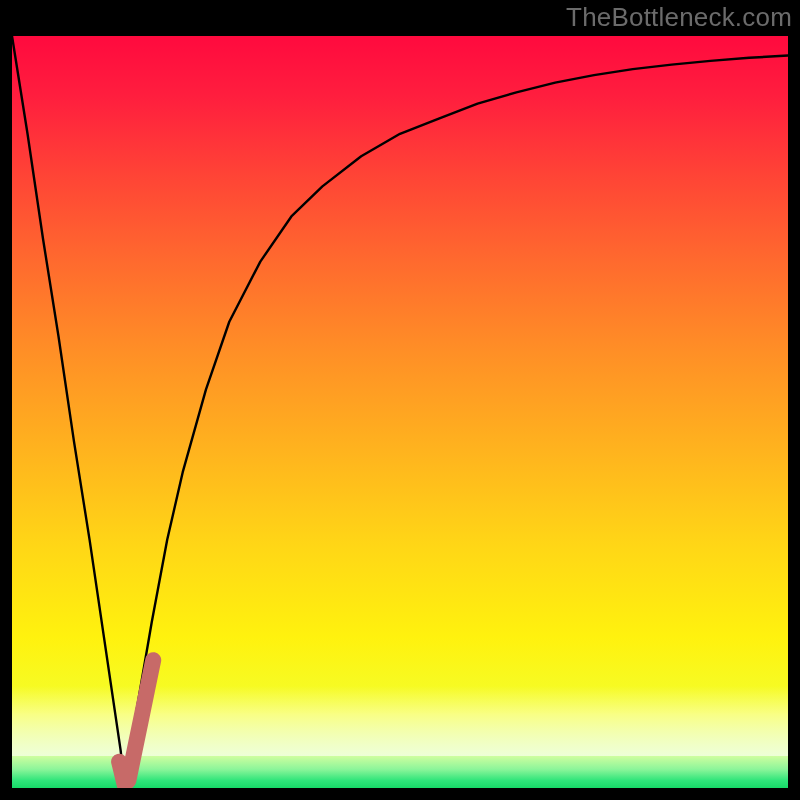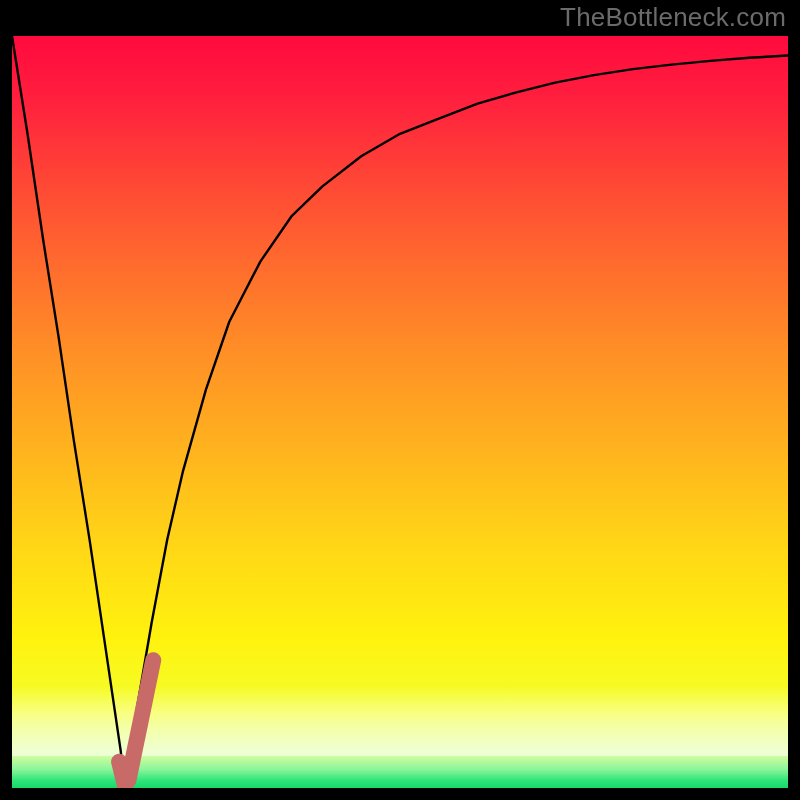--- a/index.html
+++ b/index.html
@@ -7,21 +7,21 @@
     width: 800px;
     height: 800px;
     background: #000;
     position: relative;
     overflow: hidden;
     font-family: Arial, Helvetica, sans-serif;
   }
   .attribution {
     position: absolute;
     top: 2px;
-    right: 14px;
+    right: 8px;
     font-size: 26px;
     font-weight: 400;
     color: #6b6b6b;
     letter-spacing: 0.2px;
     z-index: 10;
   }
   .plot {
     position: absolute;
     left: 12px;
     top: 36px;

